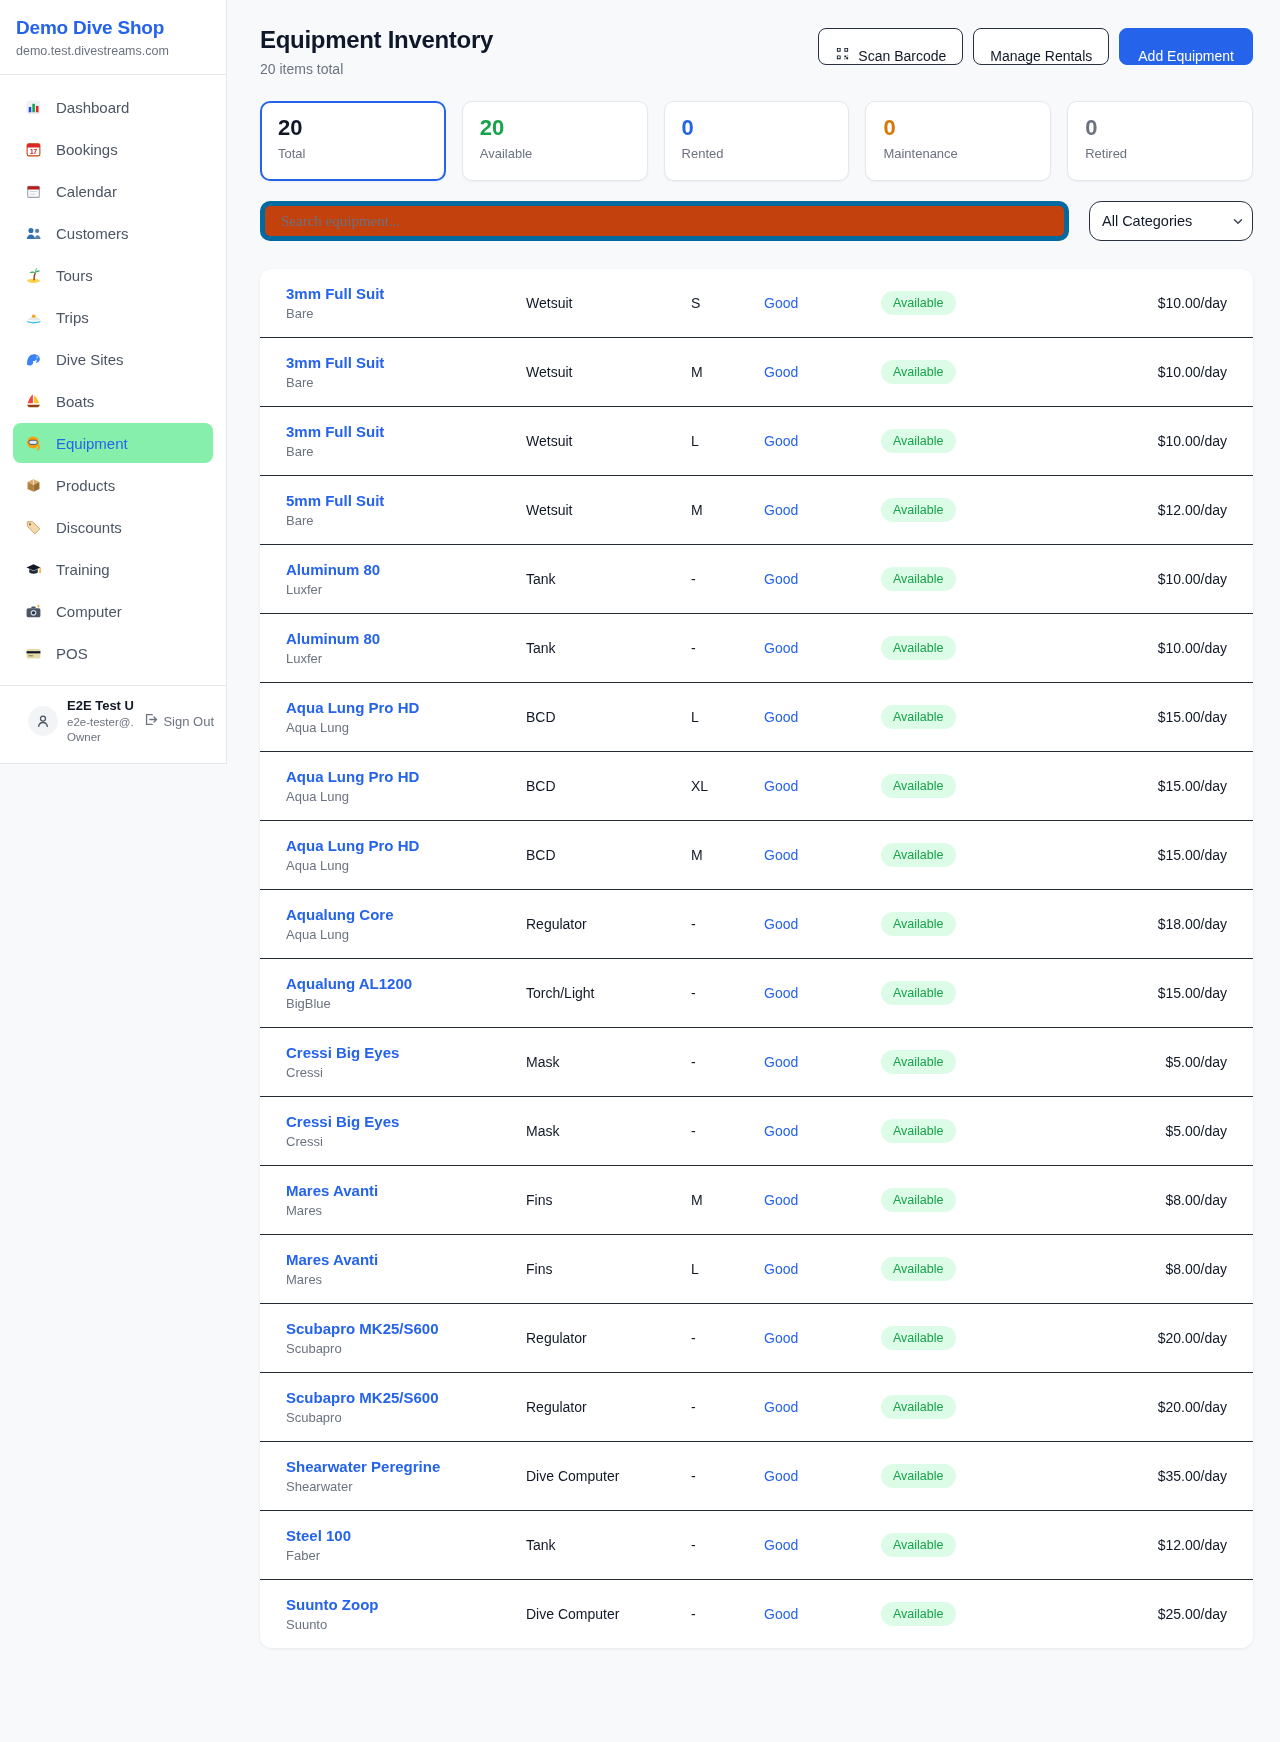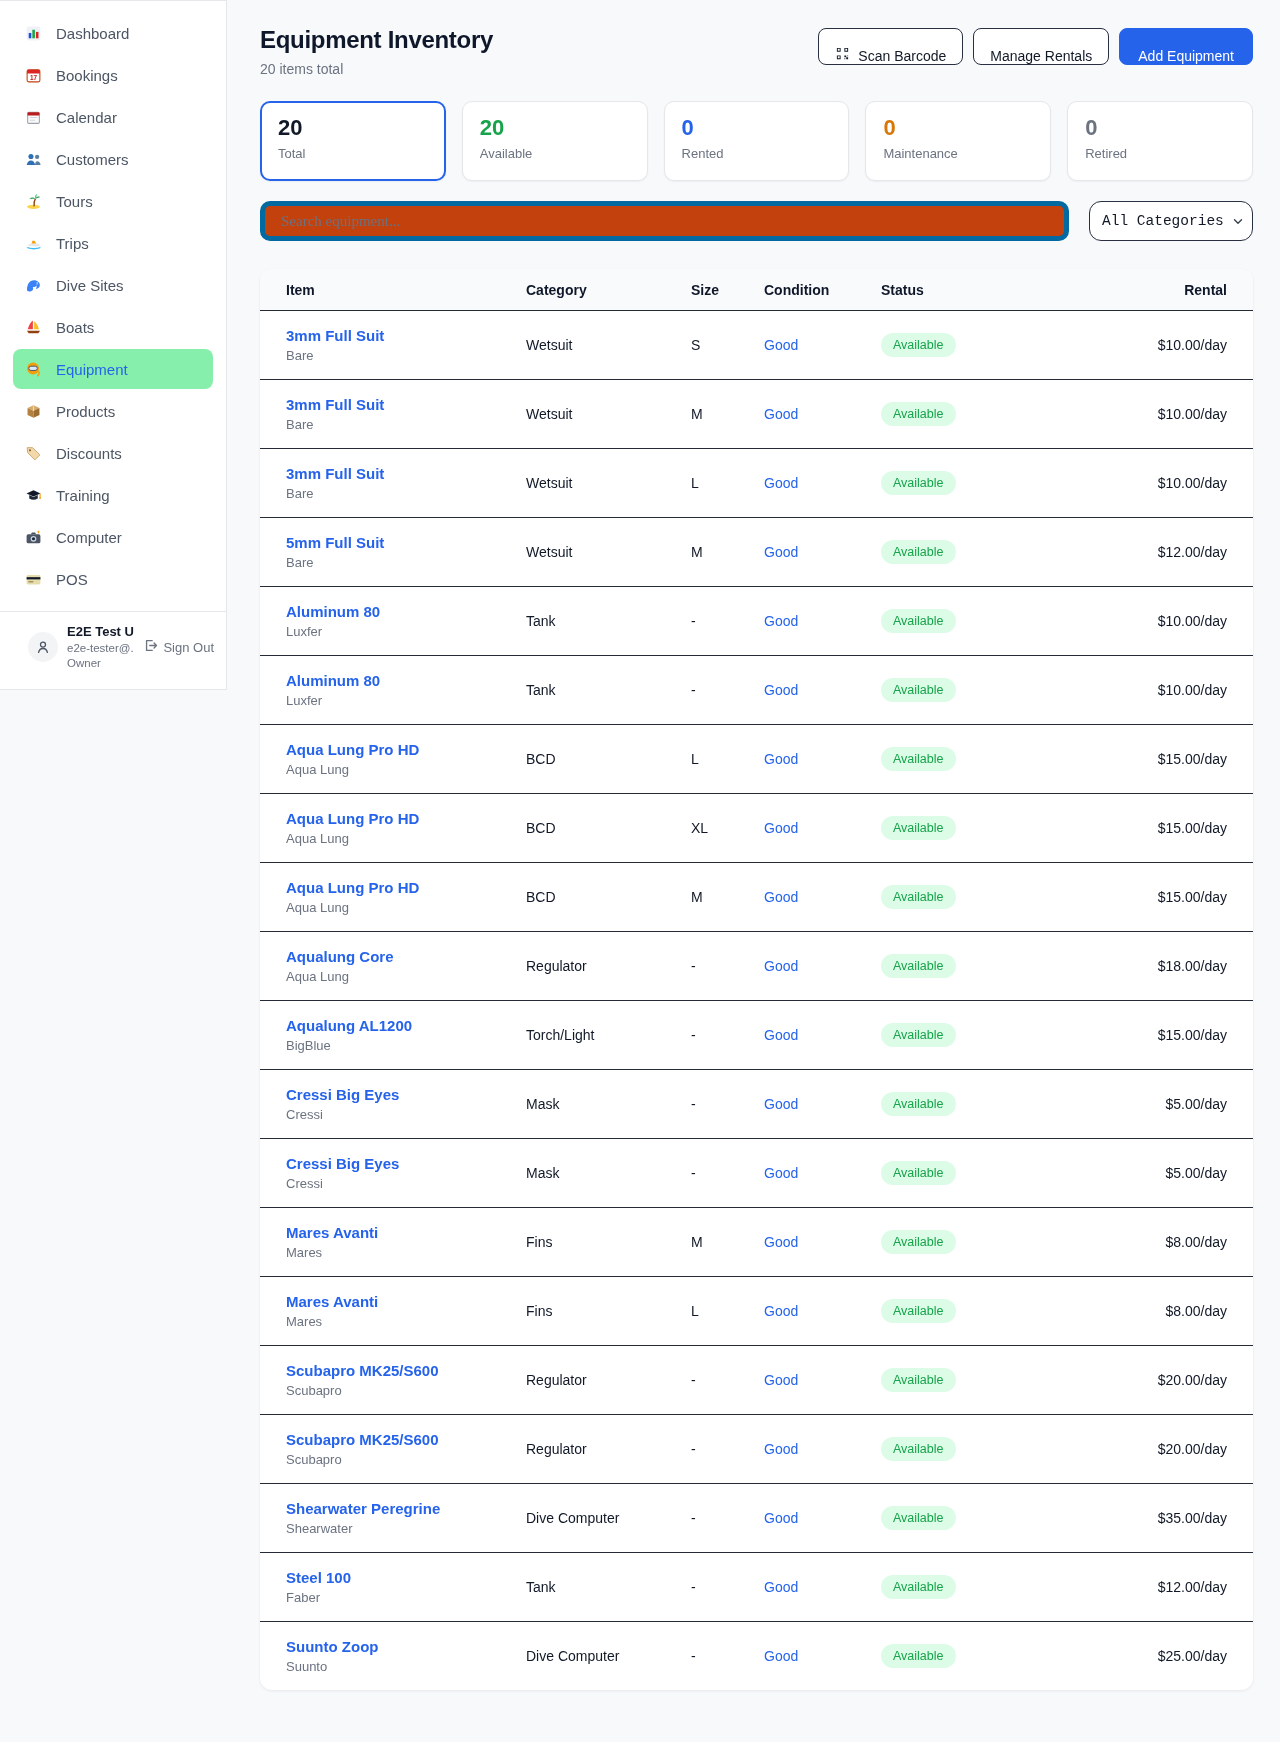--- a/index.html
+++ b/index.html
@@ -78,21 +78,21 @@
   .filter-row { display: flex; gap: 20px; margin-top: 20px; }
   .search {
     flex: 1; height: 40px; border: 5px solid #0369a1; border-radius: 10px;
     background: #c2410c; padding: 0 16px; font-size: 15px; font-family: Liberation Serif, serif;
     color: #111827; outline: none;
   }
   .search::placeholder { color: #6b7280; }
   .select-wrap { position: relative; width: 164px; }
   .select {
     width: 100%; height: 40px; border: 1px solid #283041; border-radius: 12px;
-    background: #fff; padding: 0 28px 0 12px; font-size: 14.5px; font-family: Liberation Mono, monospace;
+    background: #fff; padding: 0 28px 0 12px; font-size: 14.5px; font-family: Liberation Sans, sans-serif;
     color: #111827; appearance: none; -webkit-appearance: none; cursor: pointer; outline: none;
   }
   .chev { position: absolute; right: 8px; top: 13px; pointer-events: none; }
   
   .table-card {
     margin-top: 28px; background: #fff; border-radius: 12px;
     box-shadow: 0 1px 3px rgba(16,24,40,.08);
     overflow: hidden; margin-bottom: 34px;
   }
   .t-head, .t-row {
@@ -115,20 +115,24 @@
   .cell-link { font-size: 14px; color: #2563eb; cursor: pointer; }
   .badge {
     display: inline-block; background: #dcfce7; color: #16a34a;
     font-size: 12.5px; padding: 5px 12px; border-radius: 999px;
   }
 </style>
 </head>
 <body>
 
 <aside class="sidebar">
+  <div class="brand">
+    <div class="brand-name">Demo Dive Shop</div>
+    <div class="brand-domain">demo.test.divestreams.com</div>
+  </div>
   <div class="divider"></div>
 
   <nav class="nav">
 
       <div class="nav-item">
         <span class="nav-icon">
           <svg viewBox="0 0 16 16" width="17" height="17">
             <rect x="1.5" y="1.5" width="13" height="13" rx="2" fill="#eef2f7"></rect>
             <rect x="3.5" y="7.5" width="2.4" height="5" fill="#1d4ed8"></rect>
             <rect x="6.9" y="4.5" width="2.4" height="8" fill="#16a34a"></rect>
@@ -373,28 +377,20 @@
       </select>
       <span class="chev">
         <svg viewBox="0 0 16 16" width="14" height="14" fill="none" stroke="#374151" stroke-width="1.6" stroke-linecap="round" stroke-linejoin="round">
             <path d="M4 6.5L8 10.5 12 6.5"></path>
           </svg>
       </span>
     </div>
   </div>
 
   <div class="table-card">
-    <div class="t-head">
-      <div>Item</div>
-      <div>Category</div>
-      <div>Size</div>
-      <div>Condition</div>
-      <div>Status</div>
-      <div class="right">Rental</div>
-    </div>
     <div class="t-body">
 
         <div class="t-row">
           <div class="cell-item">
             <div class="item-name">3mm Full Suit</div>
             <div class="item-brand">Bare</div>
           </div>
           <div class="cell">Wetsuit</div>
           <div class="cell">S</div>
           <div class="cell-link">Good</div>

